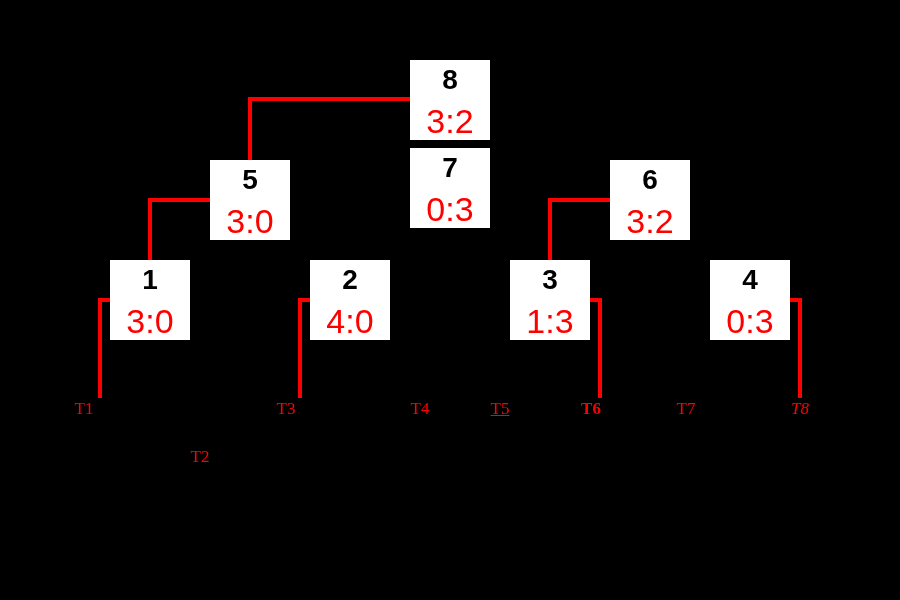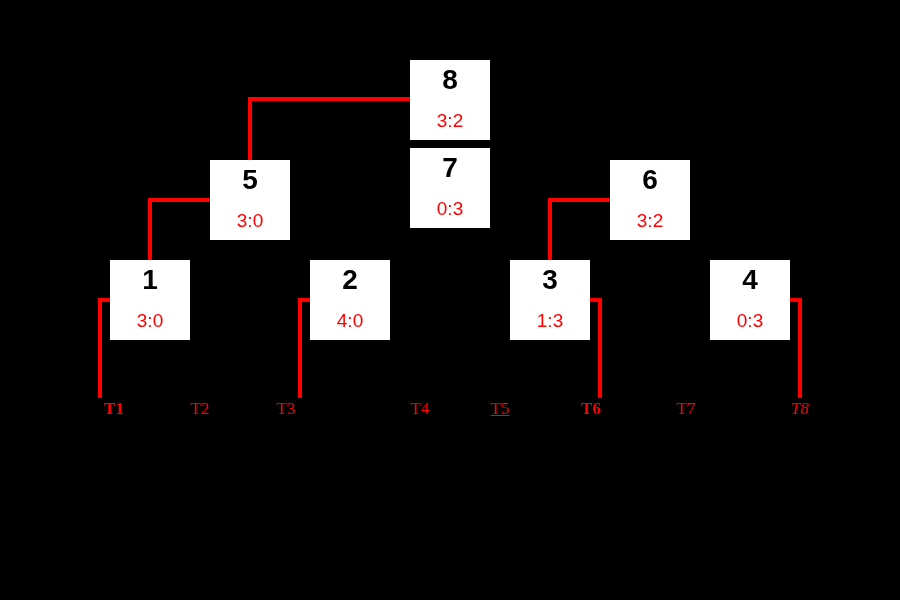--- a/index.html
+++ b/index.html
@@ -14,21 +14,21 @@
   .match-box{
     position:absolute;width:80px;height:80px;background:var(--box-bg);
     display:flex;flex-direction:column;align-items:center;
   }
   .match-number{
     margin-top:2px;height:36px;line-height:36px;
     font-size:28px;font-weight:bold;color:var(--num);
   }
   .match-score{
     height:34px;line-height:34px;margin-top:6px;
-    font-size:19px;color:var(--score);
+    font-size:34px;color:var(--score);
   }
   .conn{position:absolute;background:var(--line);}
   .team-label{
     position:absolute;top:399px;width:44px;text-align:center;
     font-family:"Liberation Serif",serif;font-size:17px;color:var(--team);
   }
 </style>
 </head>
 <body>
 
@@ -83,22 +83,22 @@
 
   <div class="match-box" style="left:410px;top:148px;">
     <div class="match-number">7</div>
     <div class="match-score">0:3</div>
   </div>
   <div class="match-box" style="left:410px;top:60px;">
     <div class="match-number">8</div>
     <div class="match-score">3:2</div>
   </div>
 
-  <div class="team-label" style="left:92px;font-weight:bold;">T1</div>
-  <div class="team-label" style="left:178px;">T2</div>
+  <div class="team-label" style="left:62px;">T1</div>
+  <div class="team-label" style="left:178px;margin-top:48px;">T2</div>
   <div class="team-label" style="left:264px;font-family:Liberation Serif, serif;">T3</div>
   <div class="team-label" style="left:398px;">T4</div>
   <div class="team-label" style="left:478px;text-decoration:underline;">T5</div>
   <div class="team-label" style="left:569px;font-weight:bold;">T6</div>
   <div class="team-label" style="left:664px;">T7</div>
   <div class="team-label" style="left:778px;font-style:italic;">T8</div>
 
 </div>
 
 </body></html>

